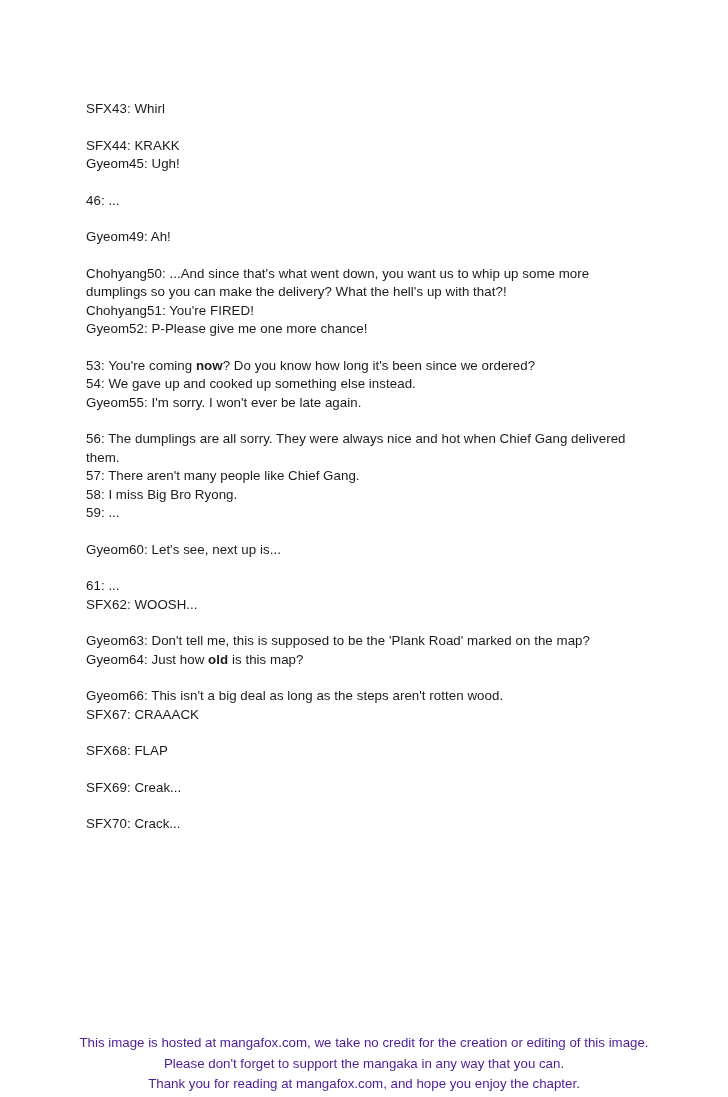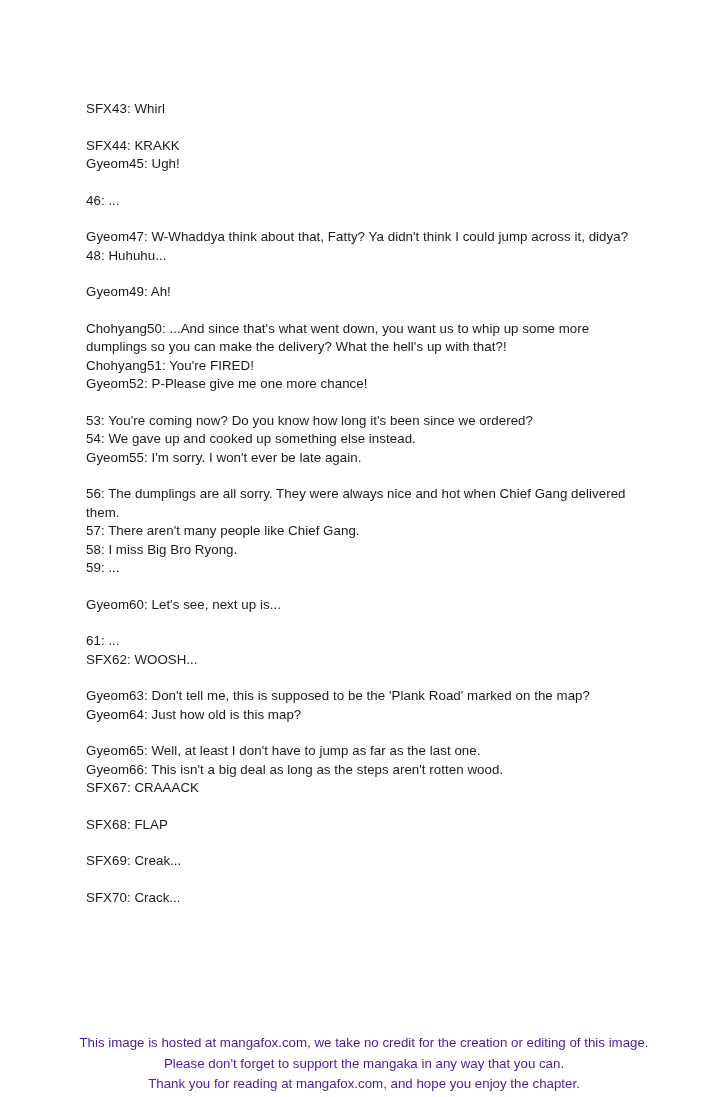--- a/index.html
+++ b/index.html
@@ -36,21 +36,21 @@
   }
   .para:last-child {
     margin-bottom: 0;
   }
   .line {
     display: block;
     white-space: normal;
   }
   .line em {
     font-style: normal;
-    font-weight: normal;
+    font-weight: bold;
   }
   .footer {
     position: absolute;
     left: 0;
     right: 0;
     top: 1033px;
     text-align: center;
     font-size: 13.3px;
     line-height: 20.5px;
     color: #4c1d95;
@@ -66,24 +66,20 @@
   <div class="script-body">
       <p class="para">
         <span class="line">SFX43: Whirl</span>
       </p>
       <p class="para">
         <span class="line">SFX44: KRAKK</span>
         <span class="line">Gyeom45: Ugh!</span>
       </p>
       <p class="para">
         <span class="line">46: ...</span>
-      </p>
-      <p class="para">
-        <span class="line">Gyeom47: W-Whaddya think about that, Fatty? Ya didn't think I could jump across it, didya?</span>
-        <span class="line">48: Huhuhu...</span>
       </p>
       <p class="para">
         <span class="line">Gyeom49: Ah!</span>
       </p>
       <p class="para">
         <span class="line">Chohyang50: ...And since that's what went down, you want us to whip up some more dumplings so you can make the delivery? What the hell's up with that?!</span>
         <span class="line">Chohyang51: You're FIRED!</span>
         <span class="line">Gyeom52: P-Please give me one more chance!</span>
       </p>
       <p class="para">
@@ -102,21 +98,20 @@
       </p>
       <p class="para">
         <span class="line">61: ...</span>
         <span class="line">SFX62: WOOSH...</span>
       </p>
       <p class="para">
         <span class="line">Gyeom63: Don't tell me, this is supposed to be the 'Plank Road' marked on the map?</span>
         <span class="line">Gyeom64: Just how <em>old</em> is this map?</span>
       </p>
       <p class="para">
-        <span class="line">Gyeom65: Well, at least I don't have to jump as far as the last one.</span>
         <span class="line">Gyeom66: This isn't a big deal as long as the steps aren't rotten wood.</span>
         <span class="line">SFX67: CRAAACK</span>
       </p>
       <p class="para">
         <span class="line">SFX68: FLAP</span>
       </p>
       <p class="para">
         <span class="line">SFX69: Creak...</span>
       </p>
       <p class="para">

